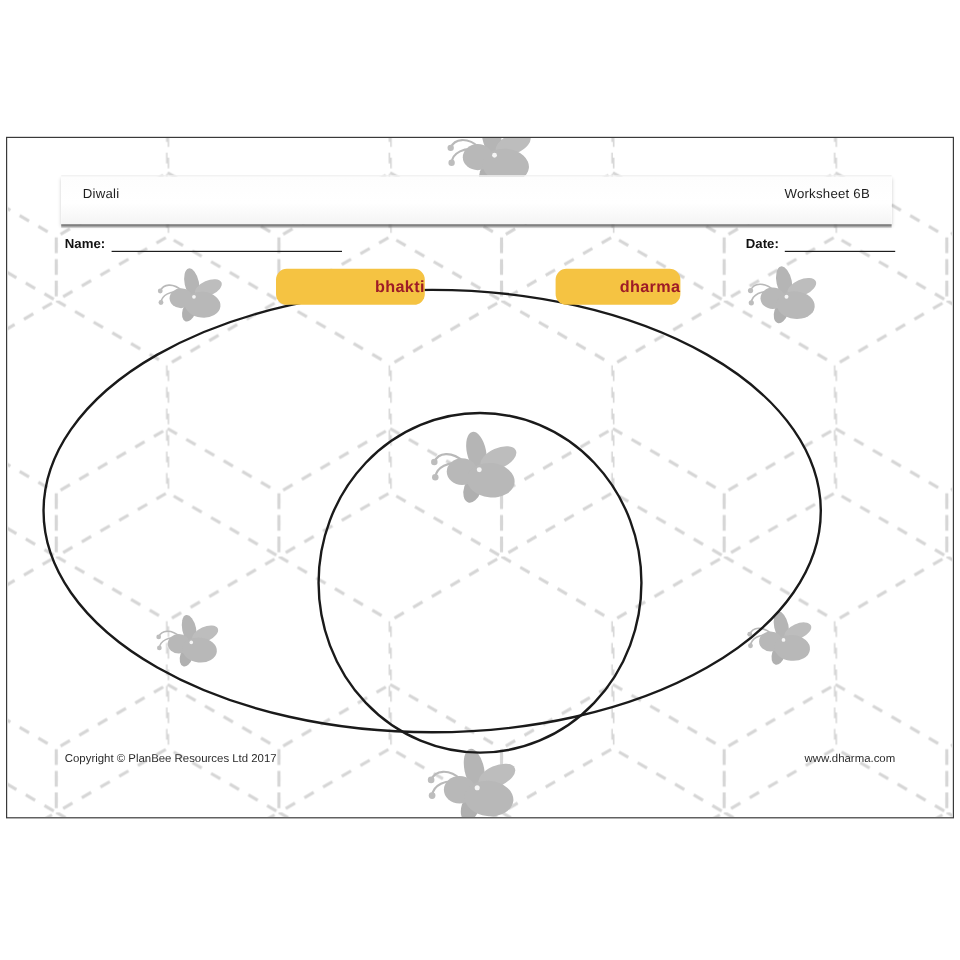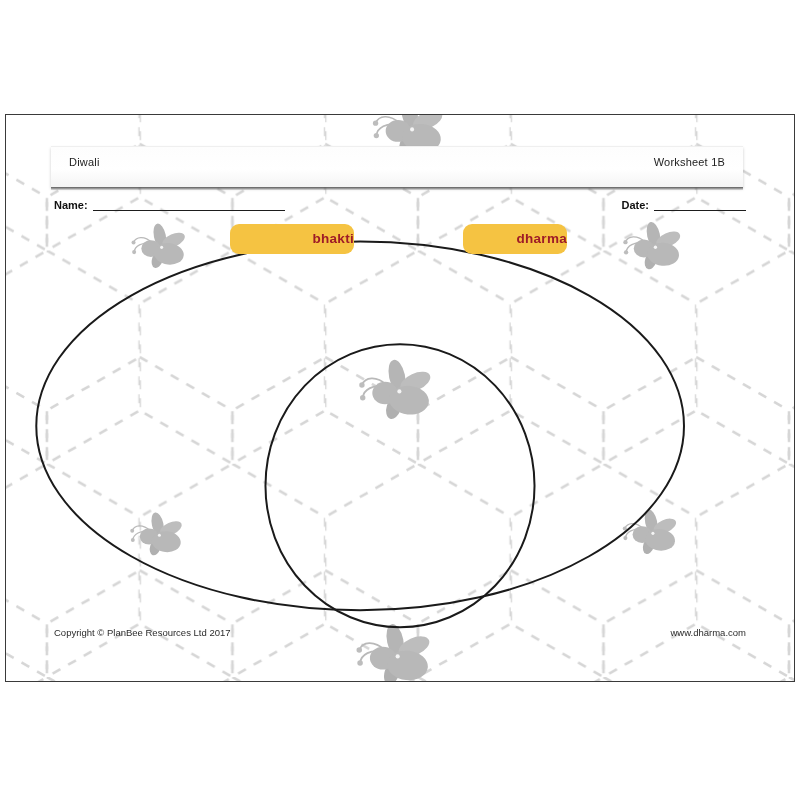--- a/index.html
+++ b/index.html
@@ -216,21 +216,21 @@
       </g>
     </svg>
 
     <svg id="venn" viewBox="0 0 790 568">
       <ellipse cx="355" cy="312" rx="325" ry="185" fill="none" stroke="#1a1a1a" stroke-width="2"></ellipse>
       <ellipse cx="395" cy="372" rx="135" ry="142" fill="none" stroke="#1a1a1a" stroke-width="2"></ellipse>
     </svg>
 
     <div id="header-bar">
       <div class="header-title" id="header-topic">Diwali</div>
-      <div class="header-title" id="header-sheet">Worksheet 1B</div>
+      <div class="header-title" id="header-sheet">Worksheet 6B</div>
     </div>
 
     <div class="field-row" id="name-field">
       <span class="field-label">Name:</span><span class="field-line"></span>
     </div>
     <div class="field-row" id="date-field">
       <span class="field-label">Date:</span><span class="field-line"></span>
     </div>
 
     <div class="set-label" id="label-left">bhakti</div>

